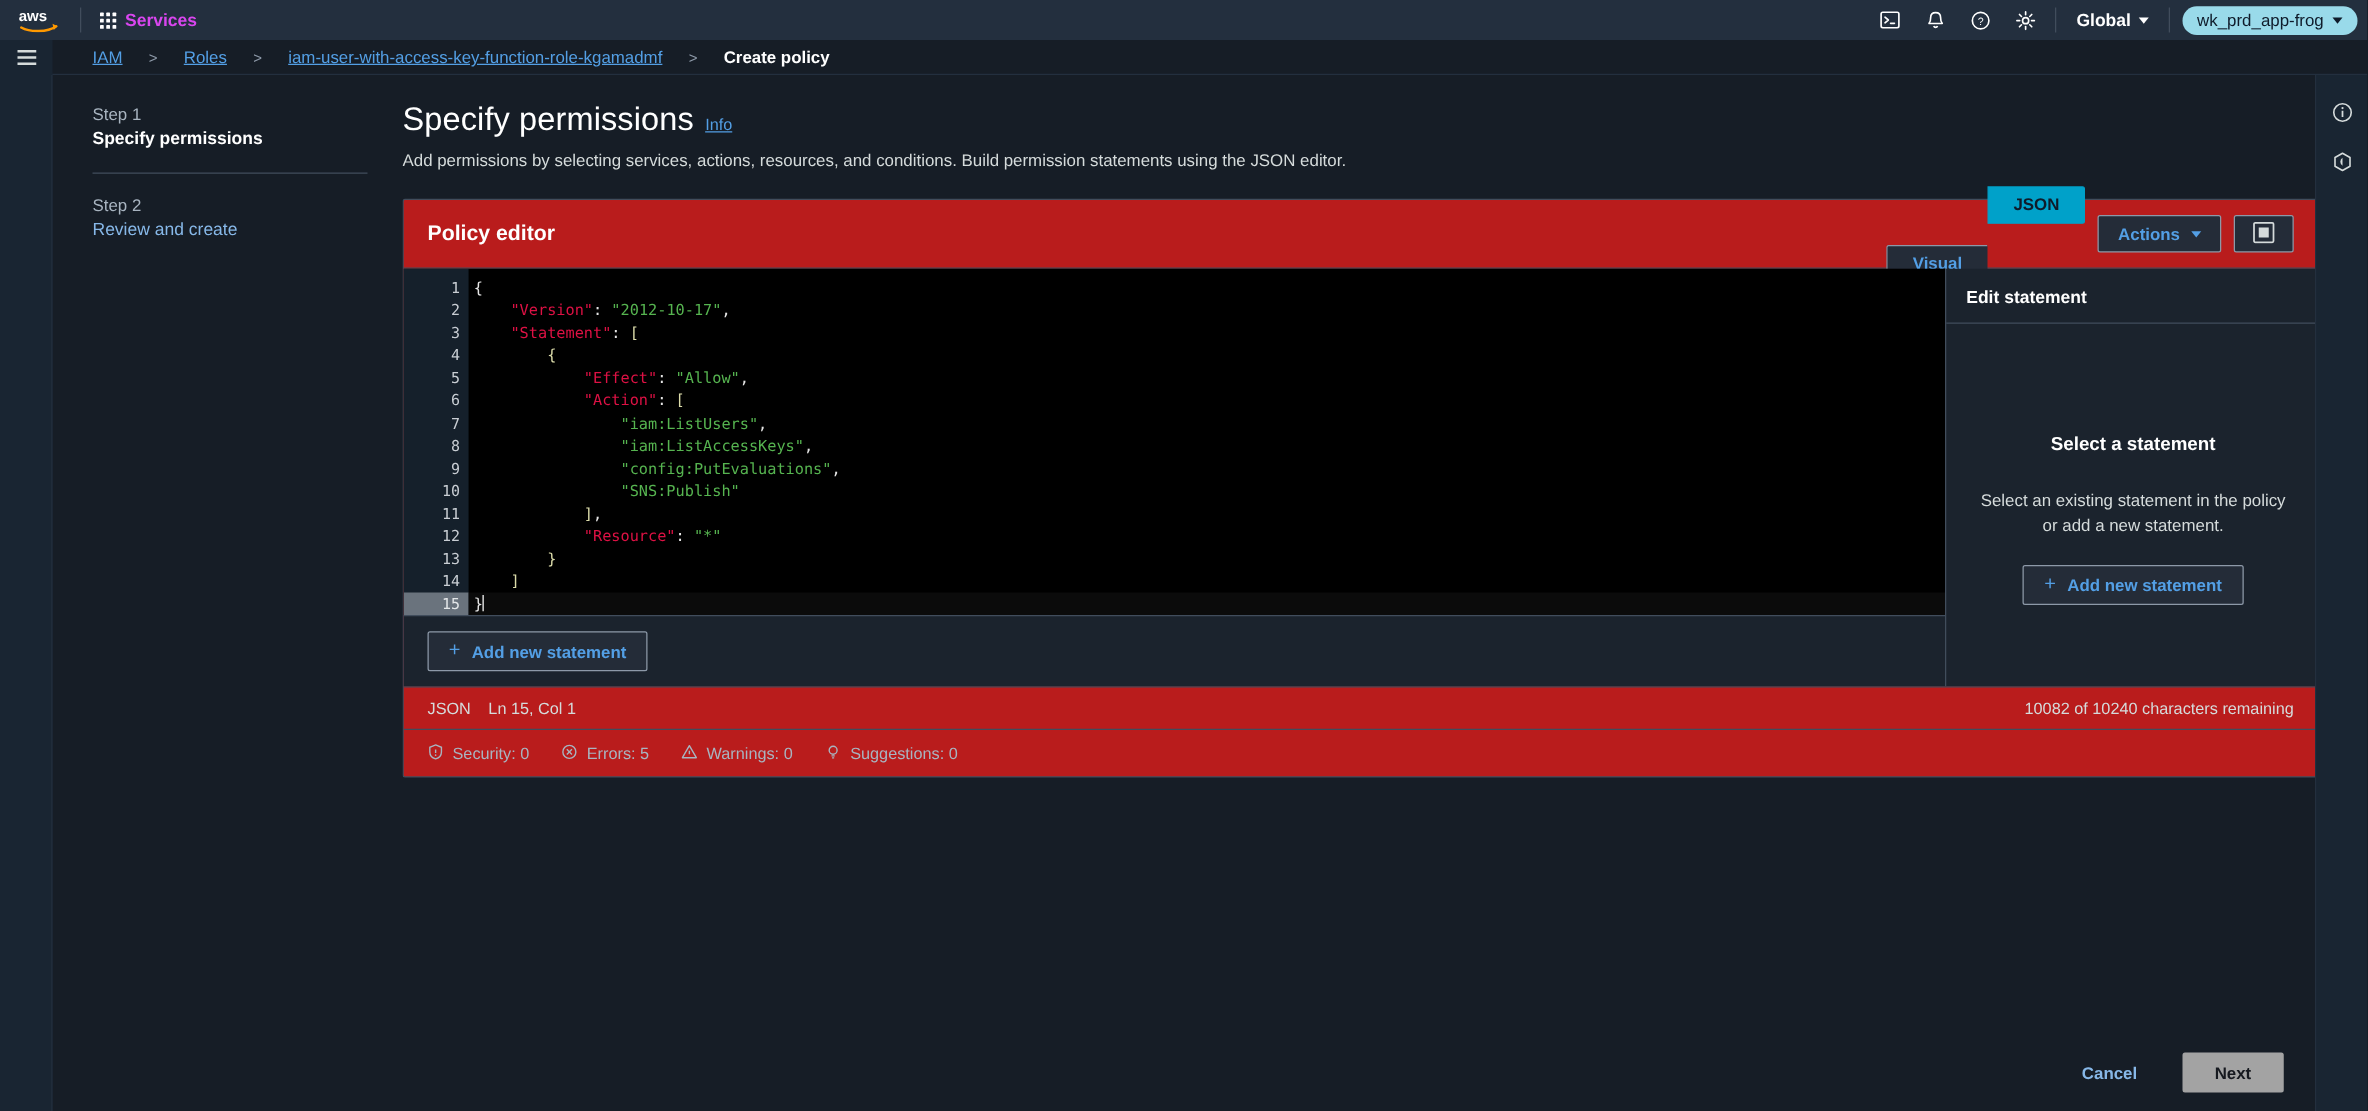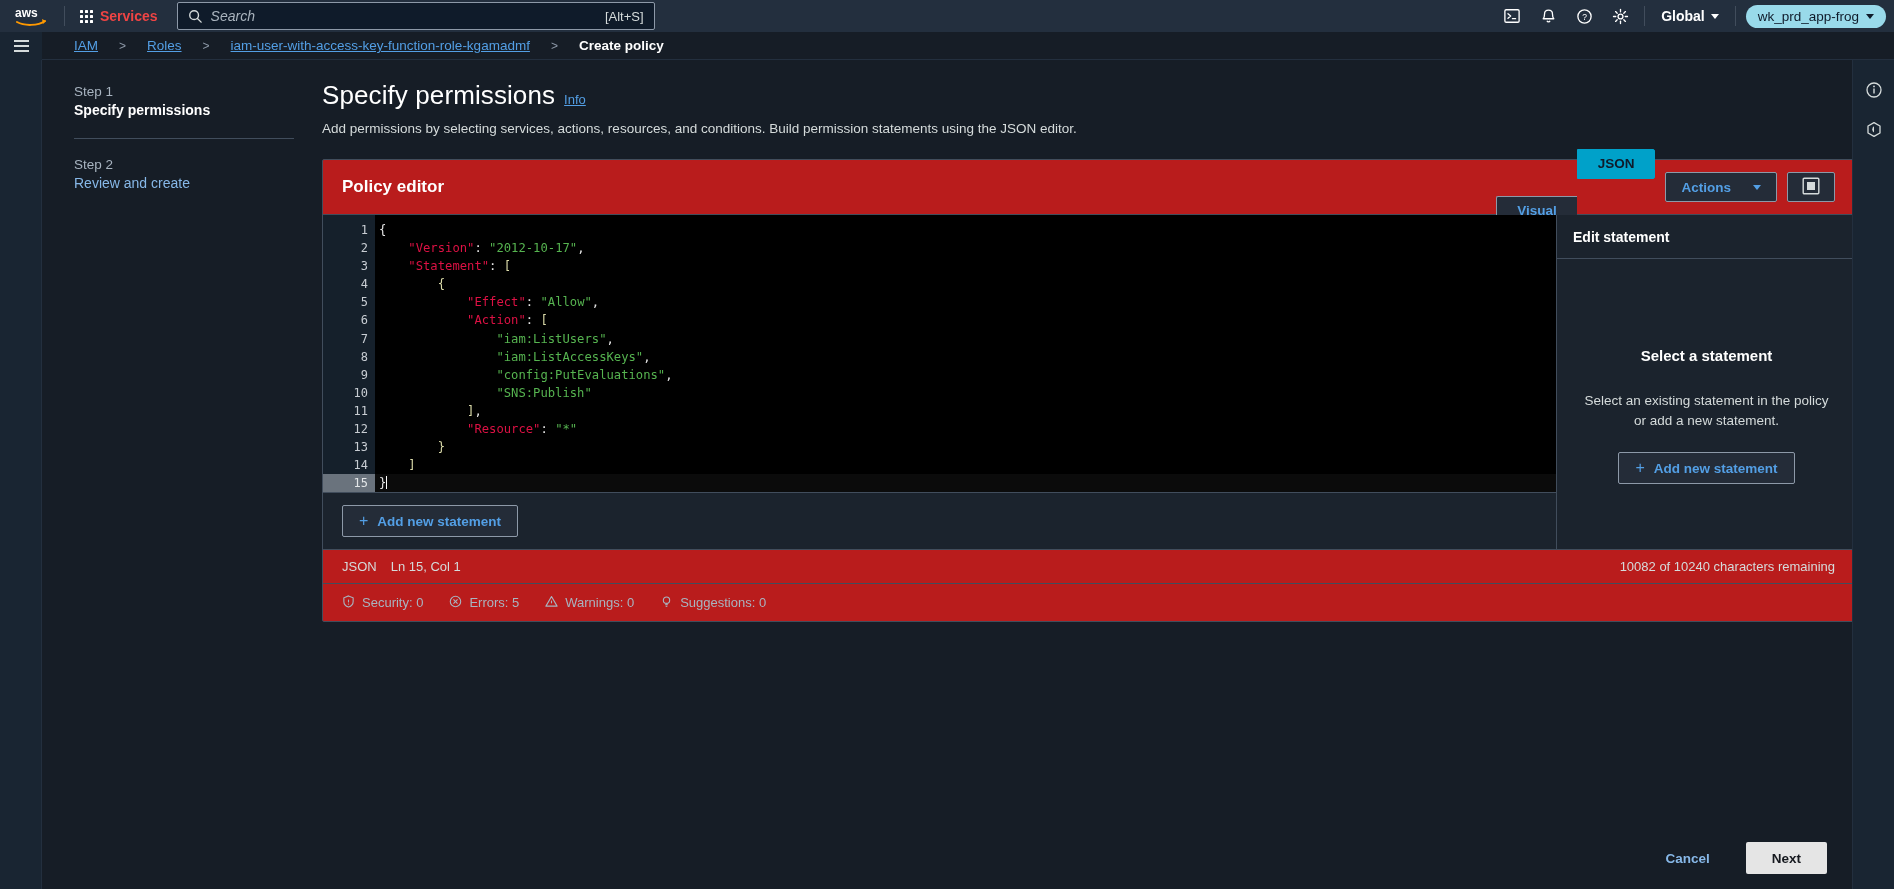--- a/index.html
+++ b/index.html
@@ -26,21 +26,21 @@
     margin-right: 6px;
   }
   .aws-logo svg { display: block; }
   .nav-div { width: 1px; height: 20px; background: #414d5c; margin: 0 6px; }
   .services-btn {
     display: flex; align-items: center; gap: 7px;
     padding: 5px 9px; cursor: pointer; border-radius: 2px;
   }
   .grid-icon { display: grid; grid-template-columns: repeat(3,3px); gap: 2px; }
   .grid-icon i { width: 3px; height: 3px; background: #ffffff; border-radius: 0.5px; display:block; }
-  .services-label { font-size: 14px; color: #ef4444; font-weight: 700; }
+  .services-label { font-size: 14px; color: #d946ef; font-weight: 700; }
 
   .searchbar {
     flex: 0 0 auto;
     width: 478px;
     margin-left: 10px;
     height: 28px;
     background: #0f1b2a;
     border: 1px solid #8d99a8;
     border-radius: 2px;
     display: flex; align-items: center;
@@ -146,21 +146,21 @@
     border: 1px solid #8d99a8;
     background: #242c38; color: #539fe5;
     cursor: pointer;
   }
   .seg-btn:first-child { border-radius: 2px 0 0 2px; border-right: none; margin-top: 47px; }
   .seg-btn:last-child { border-radius: 0 2px 2px 0; }
   .seg-btn.active { background: #00a1c9; color: #0f1b2a; border-color: #00a1c9; }
 
   .plain-btn {
     height: 30px; padding: 0 15px;
-    display: flex; align-items: center; gap: 22px;
+    display: flex; align-items: center; gap: 9px;
     font-size: 13.5px; font-weight: 700;
     border: 1px solid #8d99a8; border-radius: 2px;
     background: #242c38; color: #539fe5; cursor: pointer;
   }
   .icon-btn {
     width: 48px; height: 30px;
     display: flex; align-items: center; justify-content: center;
     border: 1px solid #8d99a8; border-radius: 2px;
     background: #242c38; color: #d5dbdb; cursor: pointer;
   }
@@ -261,21 +261,21 @@
   .footer {
     position: absolute; right: 25px; bottom: 0;
     height: 62px; display: flex; align-items: center; gap: 22px;
   }
   .cancel-btn {
     font-size: 13.5px; font-weight: 700; color: #87b8e8;
     cursor: pointer; padding: 8px 14px;
   }
   .next-btn {
     height: 32px; padding: 0 26px;
-    background: #e5e5e5; color: #16191f;
+    background: #a3a3a3; color: #16191f;
     font-size: 13.5px; font-weight: 700;
     border: none; border-radius: 2px; cursor: pointer;
     display: flex; align-items: center;
     font-family: "Liberation Sans", sans-serif;
   }
 
   
   .rightrail {
     width: 42px; flex: 0 0 42px;
     background: #192532;
@@ -306,30 +306,20 @@
         <i></i>
         <i></i>
         <i></i>
         <i></i>
         <i></i>
         <i></i>
         <i></i>
         <i></i>
     </span>
     <span class="services-label">Services</span>
-  </div>
-  <div class="searchbar">
-    <span class="mag">
-      <svg width="14" height="14" viewBox="0 0 16 16">
-          <circle cx="7" cy="7" r="5" stroke="#d5dbdb" stroke-width="1.6" fill="none"></circle>
-          <line x1="10.8" y1="10.8" x2="15" y2="15" stroke="#d5dbdb" stroke-width="1.6" stroke-linecap="round"></line>
-        </svg>
-    </span>
-    <input type="text" placeholder="Search" style="">
-    <span class="alt-s">[Alt+S]</span>
   </div>
 
   <div class="topnav-right">
     <div class="ticon">
       <svg width="16" height="16" viewBox="0 0 18 18">
           <rect x="1" y="2" width="16" height="14" rx="1.5" stroke="#ffffff" stroke-width="1.5" fill="none"></rect>
           <polyline points="4.5,6.5 7.5,9 4.5,11.5" stroke="#ffffff" stroke-width="1.5" fill="none" stroke-linecap="round" stroke-linejoin="round"></polyline>
           <line x1="9.5" y1="12" x2="13" y2="12" stroke="#ffffff" stroke-width="1.5" stroke-linecap="round"></line>
         </svg>
     </div>

